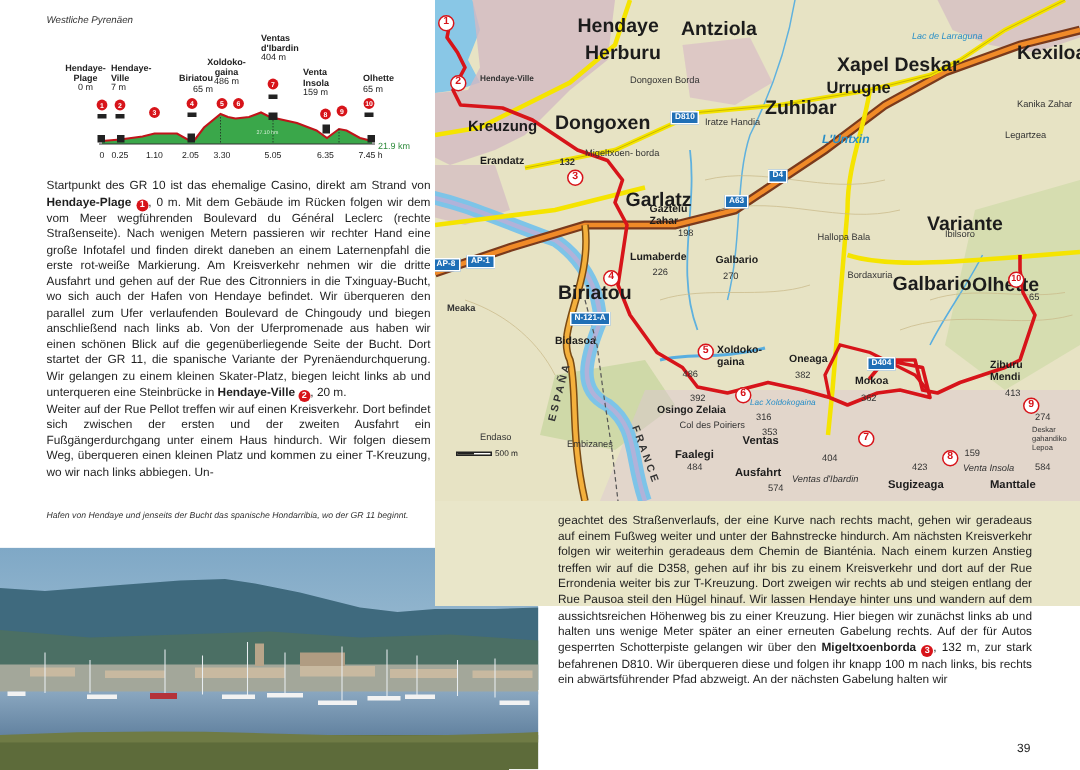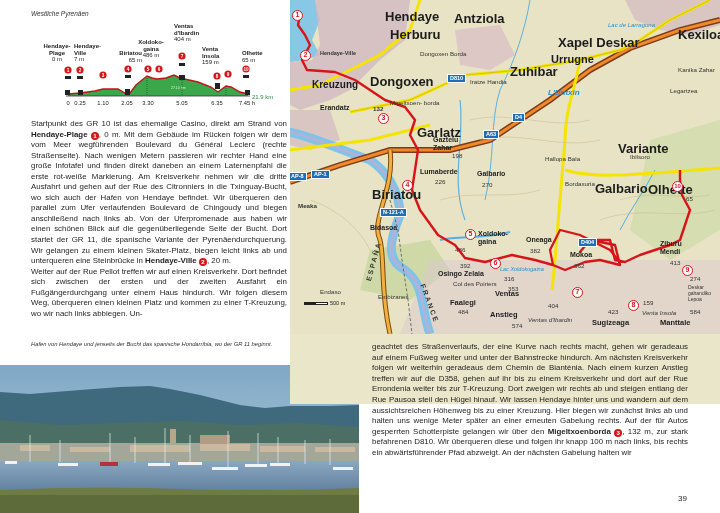--- a/index.html
+++ b/index.html
@@ -338,21 +338,21 @@
   <div class="mlabel border" style="left:75px;top:280px;transform:rotate(-75deg);transform-origin:left top;font-size:7px;">ESPAÑA</div>
   <div class="mlabel border" style="left:136px;top:283px;transform:rotate(70deg);transform-origin:left top;font-size:7px;">FRANCE</div>
   <div class="mlabel med" style="left:148px;top:270px;font-size:7px;">Osingo Zelaia</div>
   <div class="mlabel sm" style="left:170px;top:262px;">392</div>
   <div class="mlabel sm" style="left:163px;top:280px;">Col des Poiriers</div>
   <div class="mlabel sm" style="left:214px;top:275px;">316</div>
   <div class="mlabel sm" style="left:218px;top:285px;">353</div>
   <div class="mlabel med" style="left:205px;top:289px;font-size:7.5px;">Ventas</div>
   <div class="mlabel med" style="left:160px;top:298px;font-size:7.5px;">Faalegi</div>
   <div class="mlabel sm" style="left:168px;top:308px;">484</div>
-  <div class="mlabel med" style="left:200px;top:310px;font-size:7.5px;">Anstieg</div>
+  <div class="mlabel med" style="left:200px;top:310px;font-size:7.5px;">Ausfahrt</div>
   <div class="mlabel sm" style="left:222px;top:322px;">574</div>
   <div class="mlabel sm" style="left:238px;top:316px;font-style:italic;">Ventas d'Ibardin</div>
   <div class="mlabel sm" style="left:258px;top:302px;">404</div>
   <div class="mlabel med" style="left:302px;top:318px;font-size:7.5px;">Sugizeaga</div>
   <div class="mlabel sm" style="left:318px;top:308px;">423</div>
   <div class="mlabel sm" style="left:352px;top:309px;font-style:italic;">Venta Insola</div>
   <div class="mlabel sm" style="left:353px;top:299px;">159</div>
   <div class="mlabel med" style="left:370px;top:318px;font-size:7.5px;">Manttale</div>
   <div class="mlabel sm" style="left:400px;top:308px;">584</div>
   <div class="mlabel sm" style="left:400px;top:275px;">274</div>

